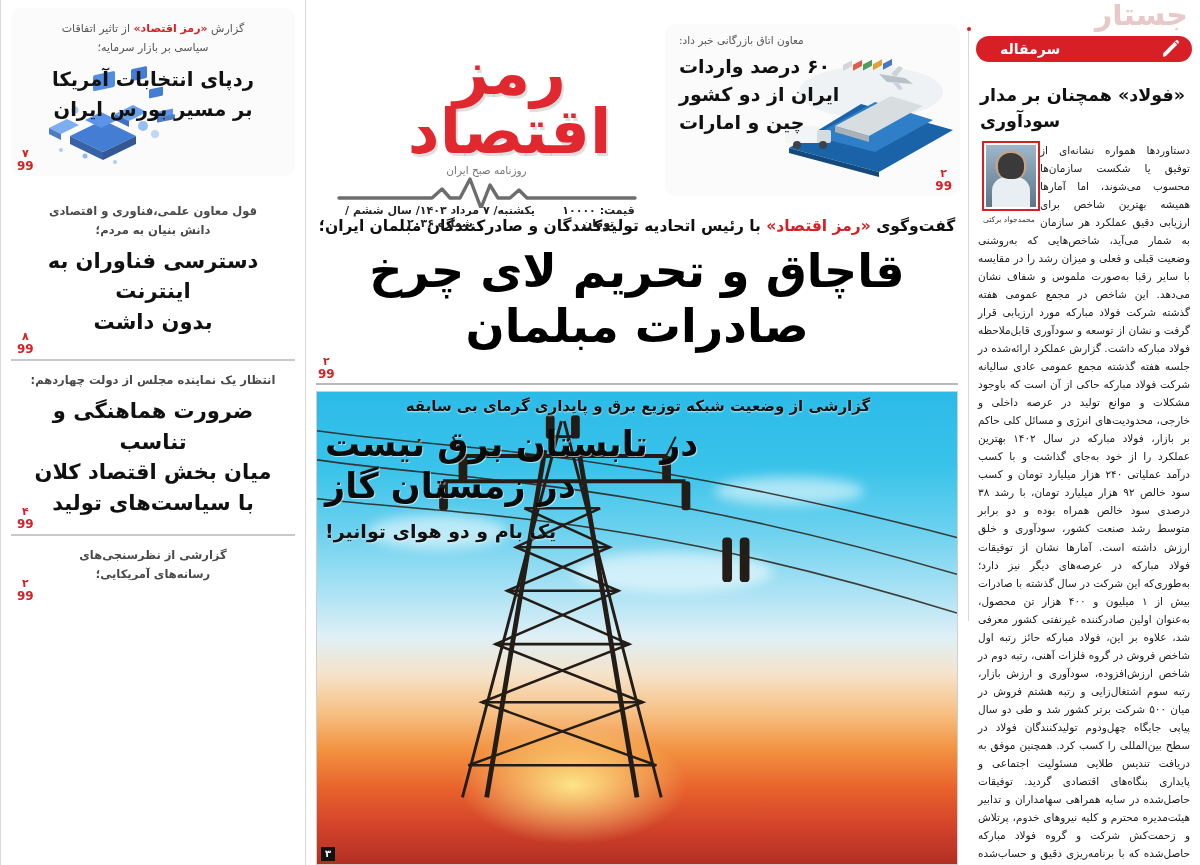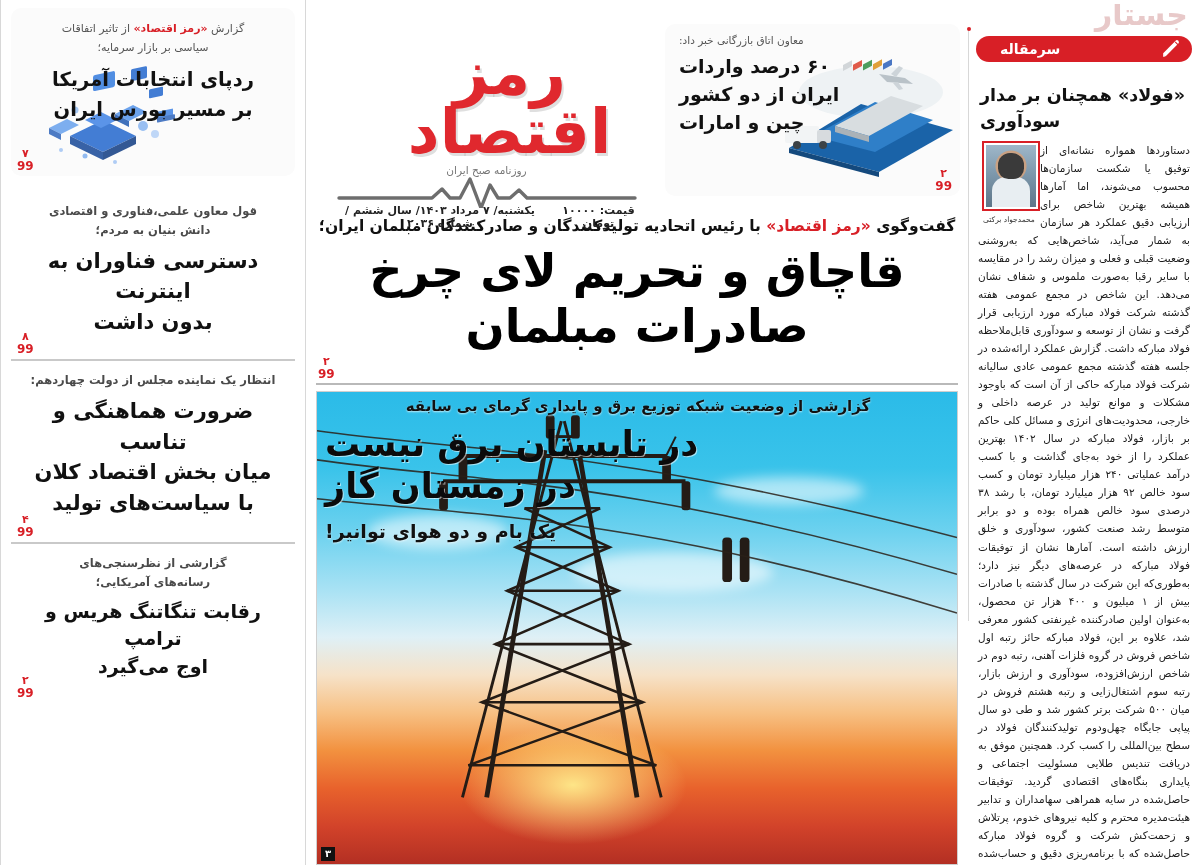--- a/index.html
+++ b/index.html
@@ -488,43 +488,39 @@
       <div class="rail-head">
         <div>دسترسی فناوران به اینترنت</div>
         <div>بدون داشت</div>
       </div>
       <div class="pagemark">
         <span class="num">۸</span>
         <span class="quo">99</span>
       </div>
     </div>
 
-    <div class="rail-card" style="padding-bottom:24px;">
+    <div class="rail-card" style="padding-bottom:16px;">
       <div class="rail-kicker">
         <div>انتظار یک نماینده مجلس از دولت چهاردهم:</div>
       </div>
       <div class="rail-head">
         <div>ضرورت هماهنگی و تناسب</div>
         <div>میان بخش اقتصاد کلان</div>
         <div>با سیاست‌های تولید</div>
       </div>
       <div class="pagemark">
         <span class="num">۴</span>
         <span class="quo">99</span>
       </div>
     </div>
 
     <div class="rail-card" style="padding-bottom:22px;">
       <div class="rail-kicker">
         <div>گزارشی از نظرسنجی‌های</div>
         <div>رسانه‌های آمریکایی؛</div>
-      </div>
-      <div class="rail-head small">
-        <div>رقابت تنگاتنگ هریس و ترامپ</div>
-        <div>اوج می‌گیرد</div>
       </div>
       <div class="pagemark">
         <span class="num">۲</span>
         <span class="quo">99</span>
       </div>
     </div>
 
   </aside>
 
   <main class="center">

